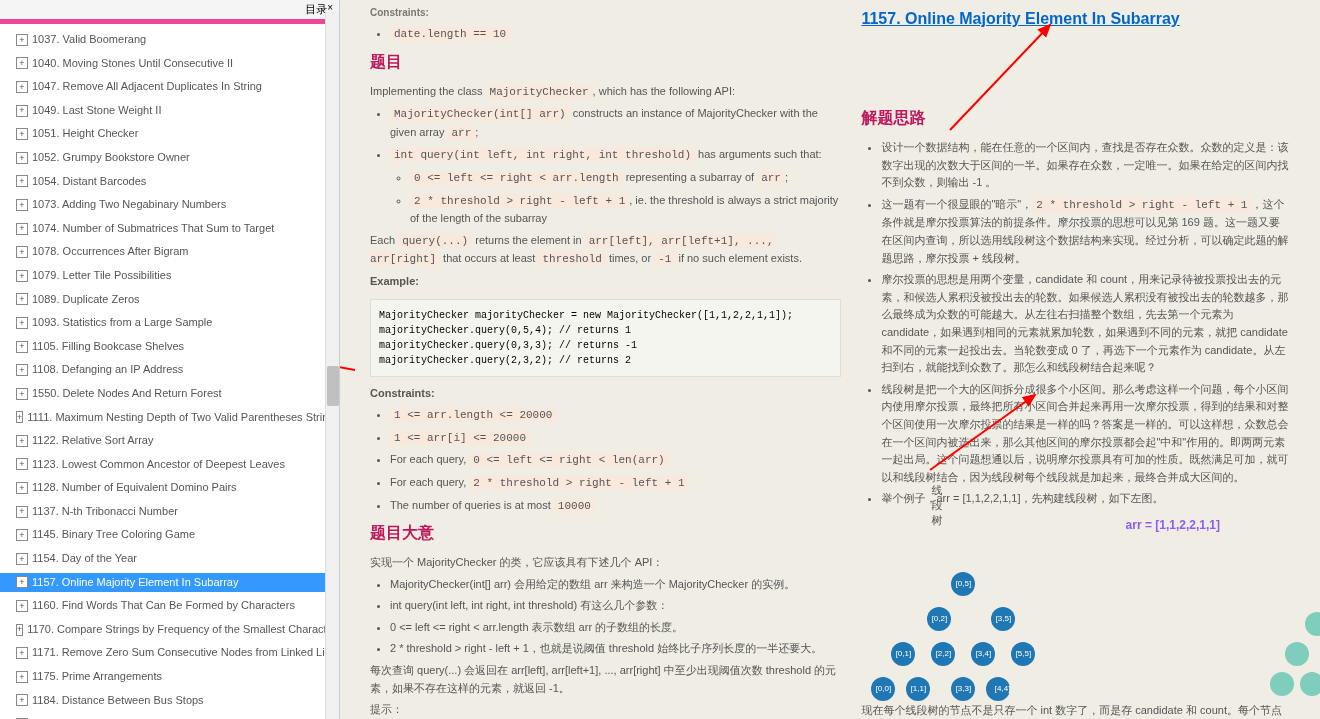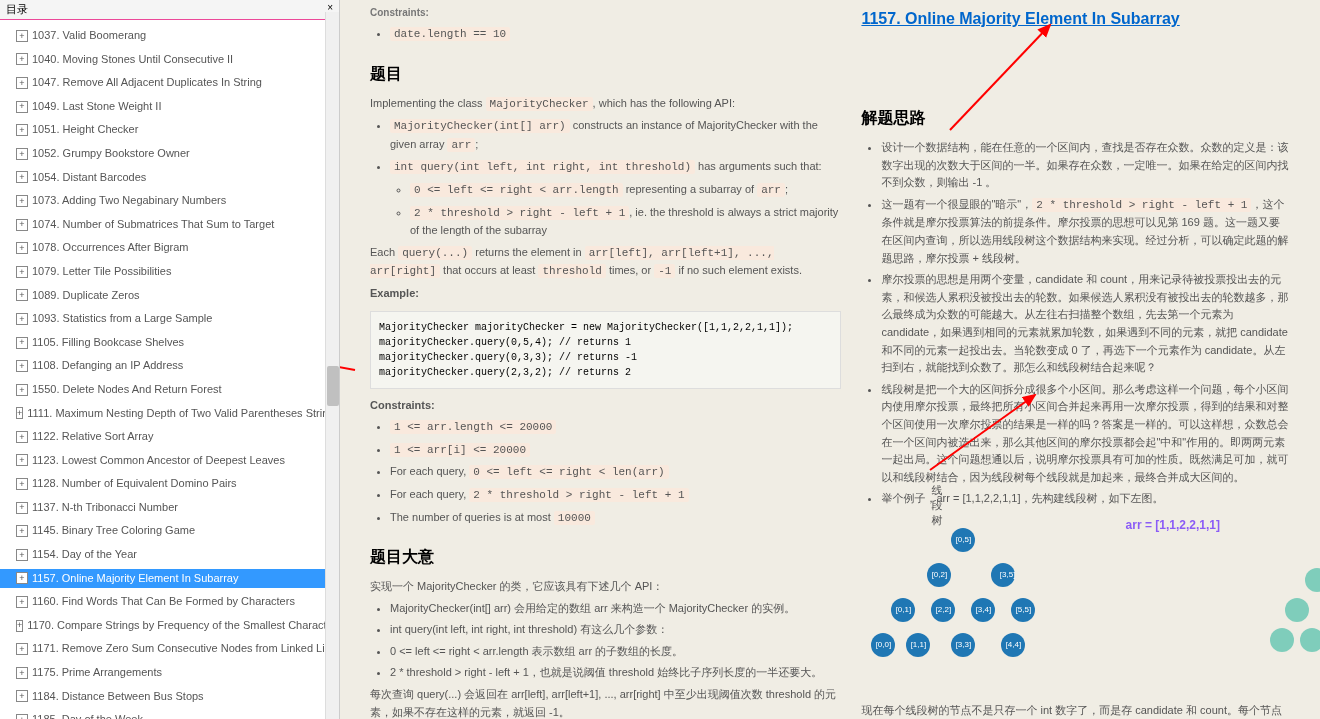--- a/index.html
+++ b/index.html
@@ -17,23 +17,23 @@
       background: #fff;
       border-right: 1px solid #ccc;
       overflow-y: auto;
       height: 100%;
       position: relative;
     }
     .sidebar-header {
       background: #f5f5f5;
       padding: 2px 6px;
       font-size: 11px;
-      border-bottom: 1px solid #ec4899;
+      border-bottom: 5px solid #ec4899;
       display: flex;
-      justify-content: space-between;
+      justify-content: flex-end;
     }
     .sidebar-close {
       cursor: pointer;
       font-size: 10px;
     }
     .tree-list {
       list-style: none;
       padding: 2px 0;
     }
     .tree-item {
@@ -68,22 +68,22 @@
       overflow-y: auto;
       display: flex;
       gap: 20px;
       position: relative;
     }
     .col-left { flex: 1.1; }
     .col-right { flex: 1; }
     .section-title {
       font-size: 16px;
       font-weight: bold;
-      color: #000000;
-      margin: 20px 0 10px 0;
+      color: #be185d;
+      margin: 8px 0 10px 0;
     }
     .link-title {
       font-size: 16px;
       font-weight: bold;
       color: #0066cc;
       text-decoration: underline;
       display: block;
       margin-bottom: 80px;
     }
     p, li {
@@ -131,20 +131,21 @@
     .node {
       position: absolute;
       width: 24px;
       height: 24px;
       border-radius: 50%;
       display: flex;
       align-items: center;
       justify-content: center;
       font-size: 8px;
       color: #fff;
+      margin-top: 44px;
     }
     .node.blue { background: #1f77b4; }
     .node.green { background: #7fcdbb; }
     .diag-caption {
       position: absolute;
       bottom: 0;
       font-size: 11px;
       color: #555;
       text-align: center;
     }
@@ -401,21 +402,21 @@
     <div class="diagram-area">
       <span class="arr-label">arr = [1,1,2,2,1,1]</span>
 
       <div class="tree-diagram left-tree">
         <div class="node blue" style="left:80px; top:0;">
             <span>[0,5]</span>
           </div>
         <div class="node blue" style="left:56px; top:35px;">
             <span>[0,2]</span>
           </div>
-        <div class="node blue" style="left:120px; top:35px;justify-content:flex-end;">
+        <div class="node blue" style="left:120px; top:35px;">
             <span>[3,5]</span>
           </div>
         <div class="node blue" style="left:20px; top:70px;">
             <span>[0,1]</span>
           </div>
         <div class="node blue" style="left:60px; top:70px;">
             <span>[2,2]</span>
           </div>
         <div class="node blue" style="left:100px; top:70px;">
             <span>[3,4]</span>
@@ -425,21 +426,21 @@
           </div>
         <div class="node blue" style="left:0px; top:105px;">
             <span>[0,0]</span>
           </div>
         <div class="node blue" style="left:35px; top:105px;">
             <span>[1,1]</span>
           </div>
         <div class="node blue" style="left:80px; top:105px;">
             <span>[3,3]</span>
           </div>
-        <div class="node blue" style="left:130px; top:105px;">
+        <div class="node blue" style="left:115px; top:105px;justify-content:flex-end;">
             <span>[4,4]</span>
           </div>
         <div class="diag-caption" style="left:60px;">线段树</div>
       </div>
 
       <div class="tree-diagram right-tree">
 
         <div class="node green" style="left:35px; top:30px;"></div>
 
         <div class="node green" style="left:15px; top:60px;"></div>

